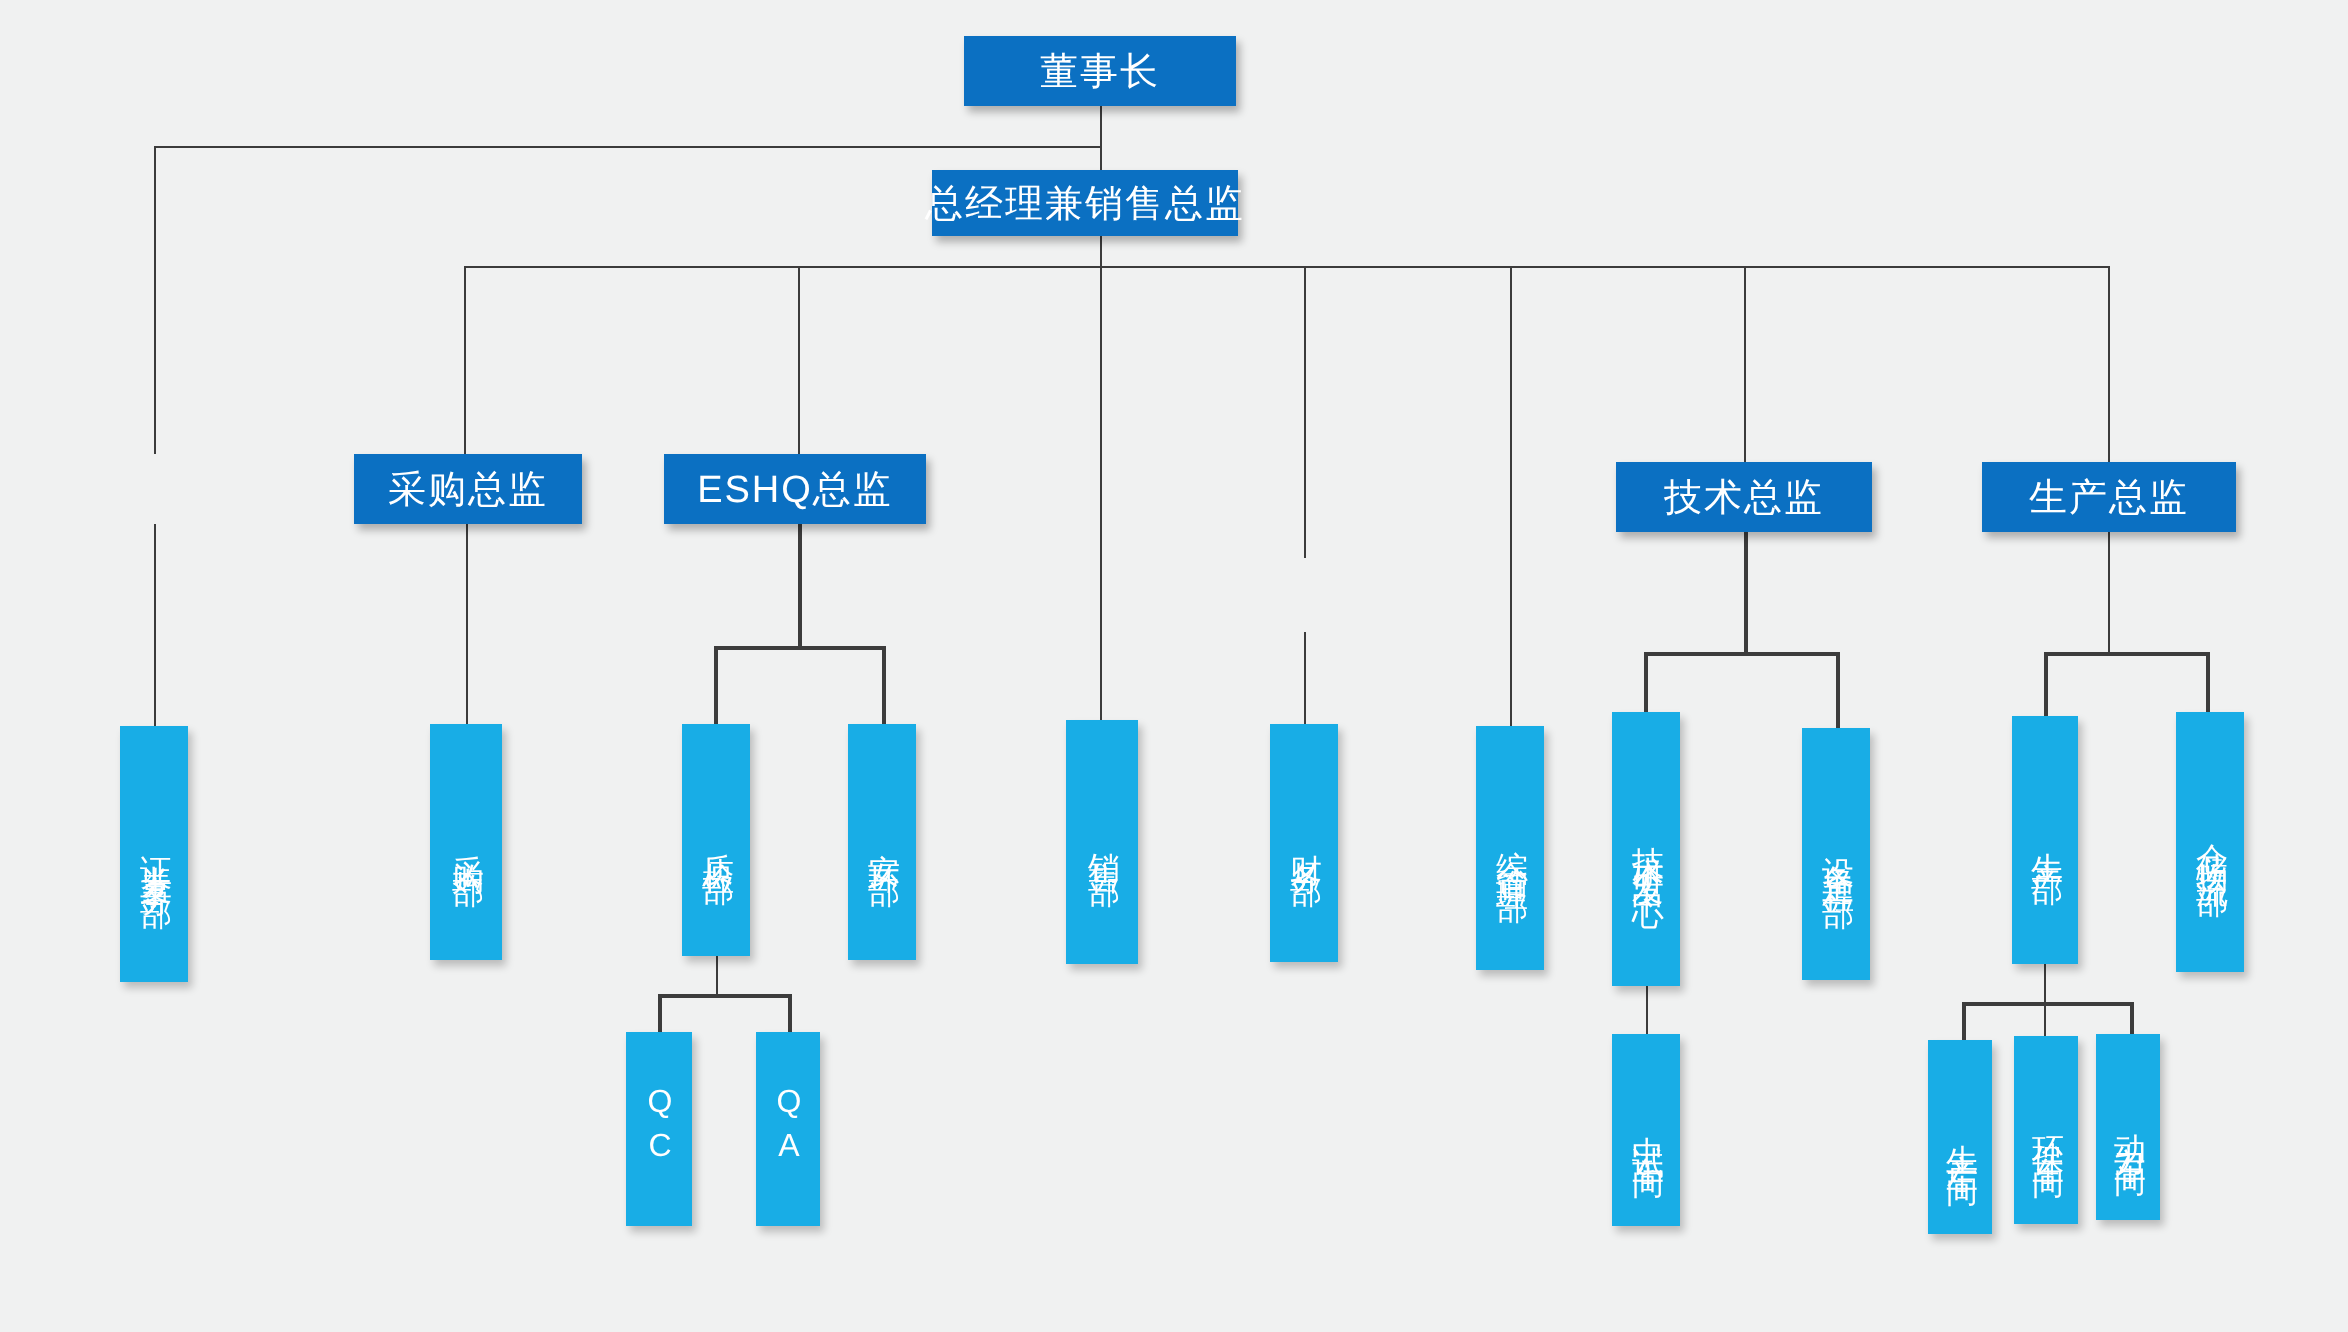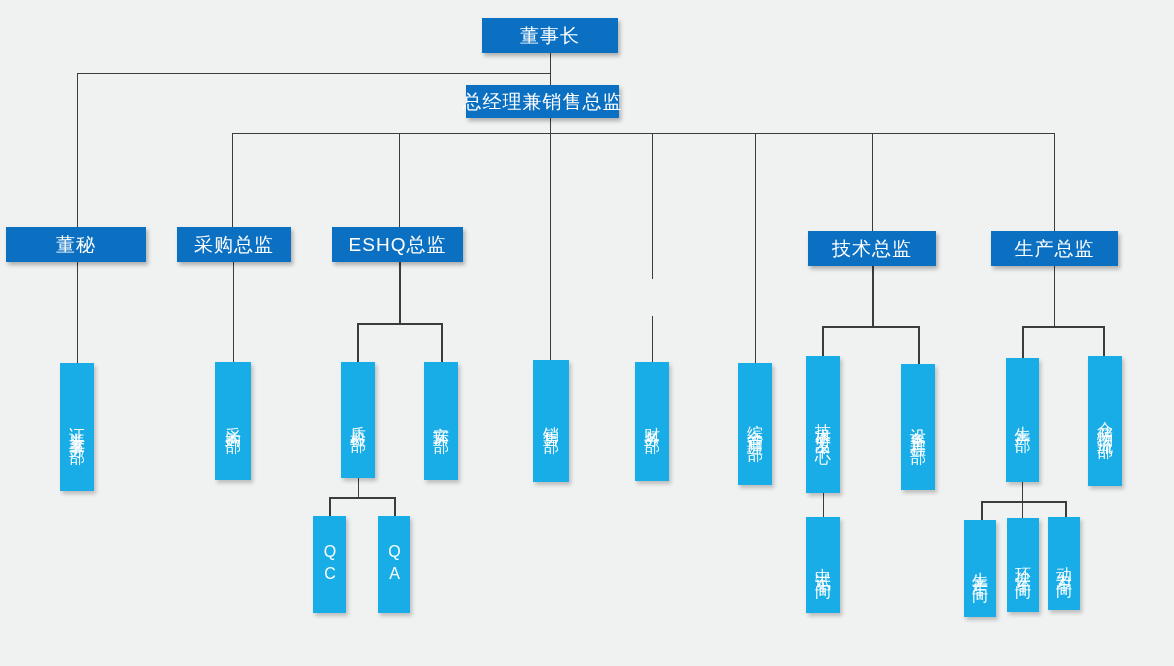--- a/index.html
+++ b/index.html
@@ -50,23 +50,20 @@
 </head>
 <body>
 
 <div class="canvas">
 
   <div class="node exec" style="left:482px;top:18px;width:136px;height:35px">
     <span class="lbl">董事长</span>
   </div>
   <div class="node exec" style="left:466px;top:85px;width:153px;height:33px">
     <span class="lbl">总经理兼销售总监</span>
-  </div>
-  <div class="node exec" style="left:6px;top:227px;width:140px;height:35px">
-    <span class="lbl">董秘</span>
   </div>
   <div class="node exec" style="left:177px;top:227px;width:114px;height:35px">
     <span class="lbl">采购总监</span>
   </div>
   <div class="node exec" style="left:332px;top:227px;width:131px;height:35px">
     <span class="lbl">ESHQ总监</span>
   </div>
   <div class="node exec" style="left:991px;top:231px;width:127px;height:35px">
     <span class="lbl">生产总监</span>
   </div>

